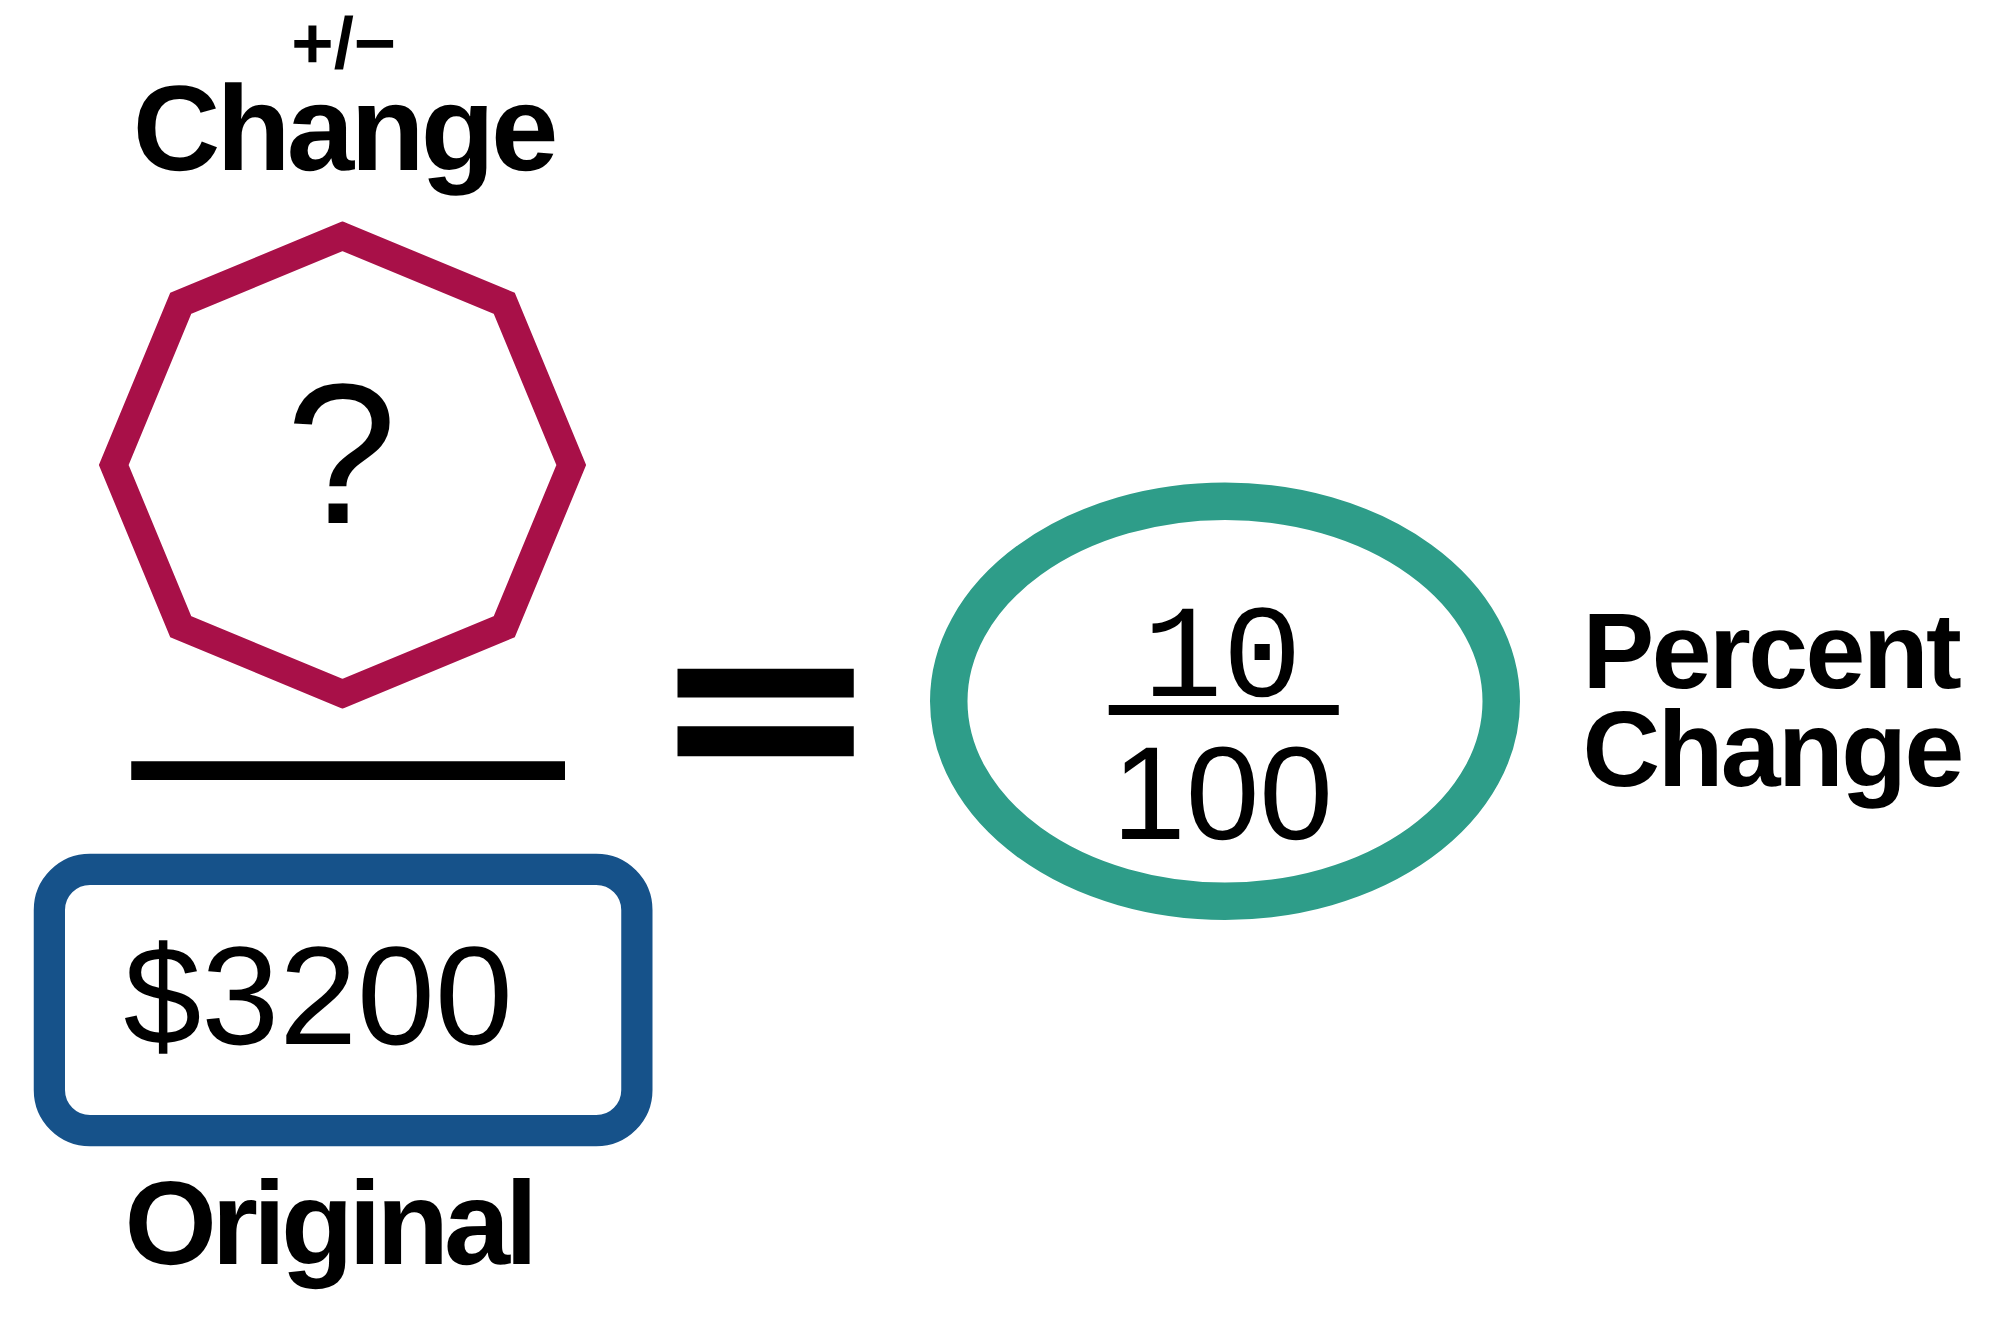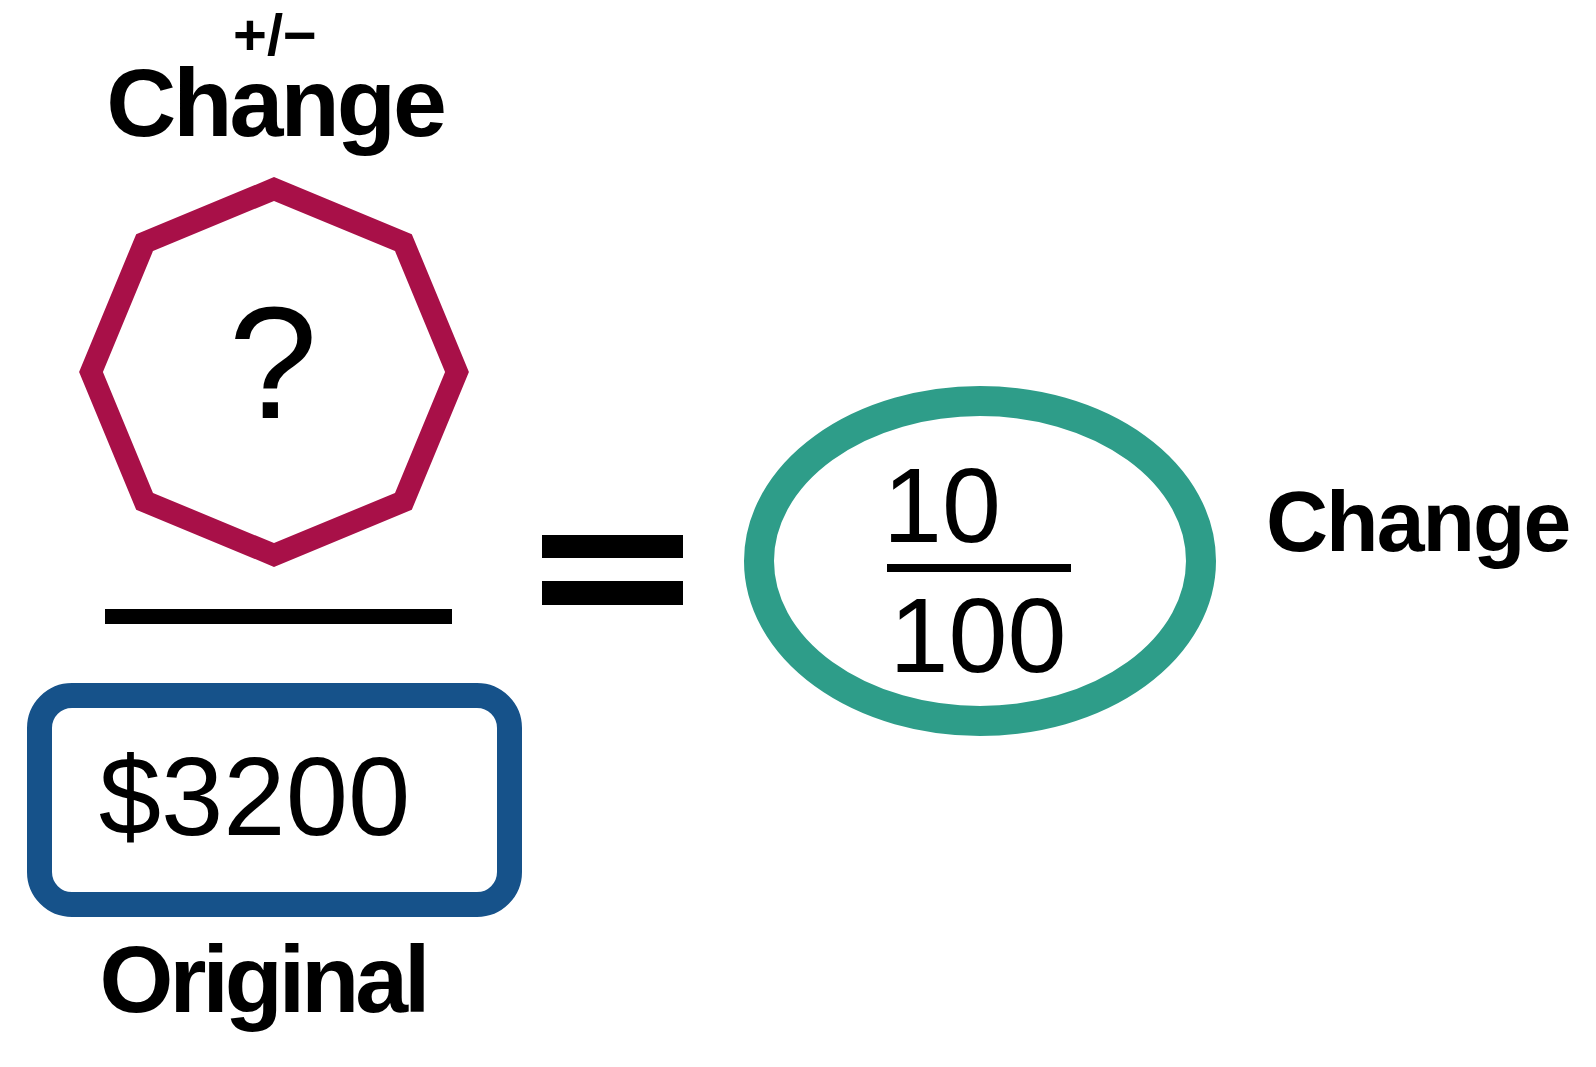--- a/index.html
+++ b/index.html
@@ -83,23 +83,23 @@
   }
   .equals-bar1 { width: 141px; height: 23px; background: #000; }
   .equals-gap  { width: 141px; height: 23px; }
   .equals-bar2 { width: 141px; height: 24px; background: #000; }
   .visually-hidden {
     position: absolute; width: 1px; height: 1px;
     overflow: hidden; clip: rect(0 0 0 0); white-space: nowrap;
   }
 
   .result-num {
-    left: 883px; top: 452px; width: 190px;
+    left: 883px; top: 476px; width: 190px;
     font-size: 106px; font-weight: normal;
-    line-height: 1;
+    text-align: center; line-height: 1; font-family: Liberation Mono, monospace;
   }
   .frac-bar-right {
     left: 887px; top: 564px; width: 184px; height: 8px;
     background: #000;
   }
   .result-den {
     left: 878px; top: 582px; width: 200px;
     font-size: 106px; font-weight: normal;
     text-align: center; line-height: 1;
   }
@@ -145,14 +145,15 @@
 
 <svg class="abs" style="left:742px; top:383px;" width="476" height="356" viewBox="0 0 476 356">
   <ellipse cx="238" cy="178" rx="221" ry="160" fill="none" stroke-width="30" stroke="#2E9D89"></ellipse>
 </svg>
 
 <div class="abs result-num">10</div>
 <div class="abs frac-bar-right" style="background: rgb(0, 0, 0);"></div>
 <div class="abs result-den">100</div>
 
 <div class="abs result-label">
+  <div>Percent</div>
   <div>Change</div>
 </div>
 
 </body></html>

